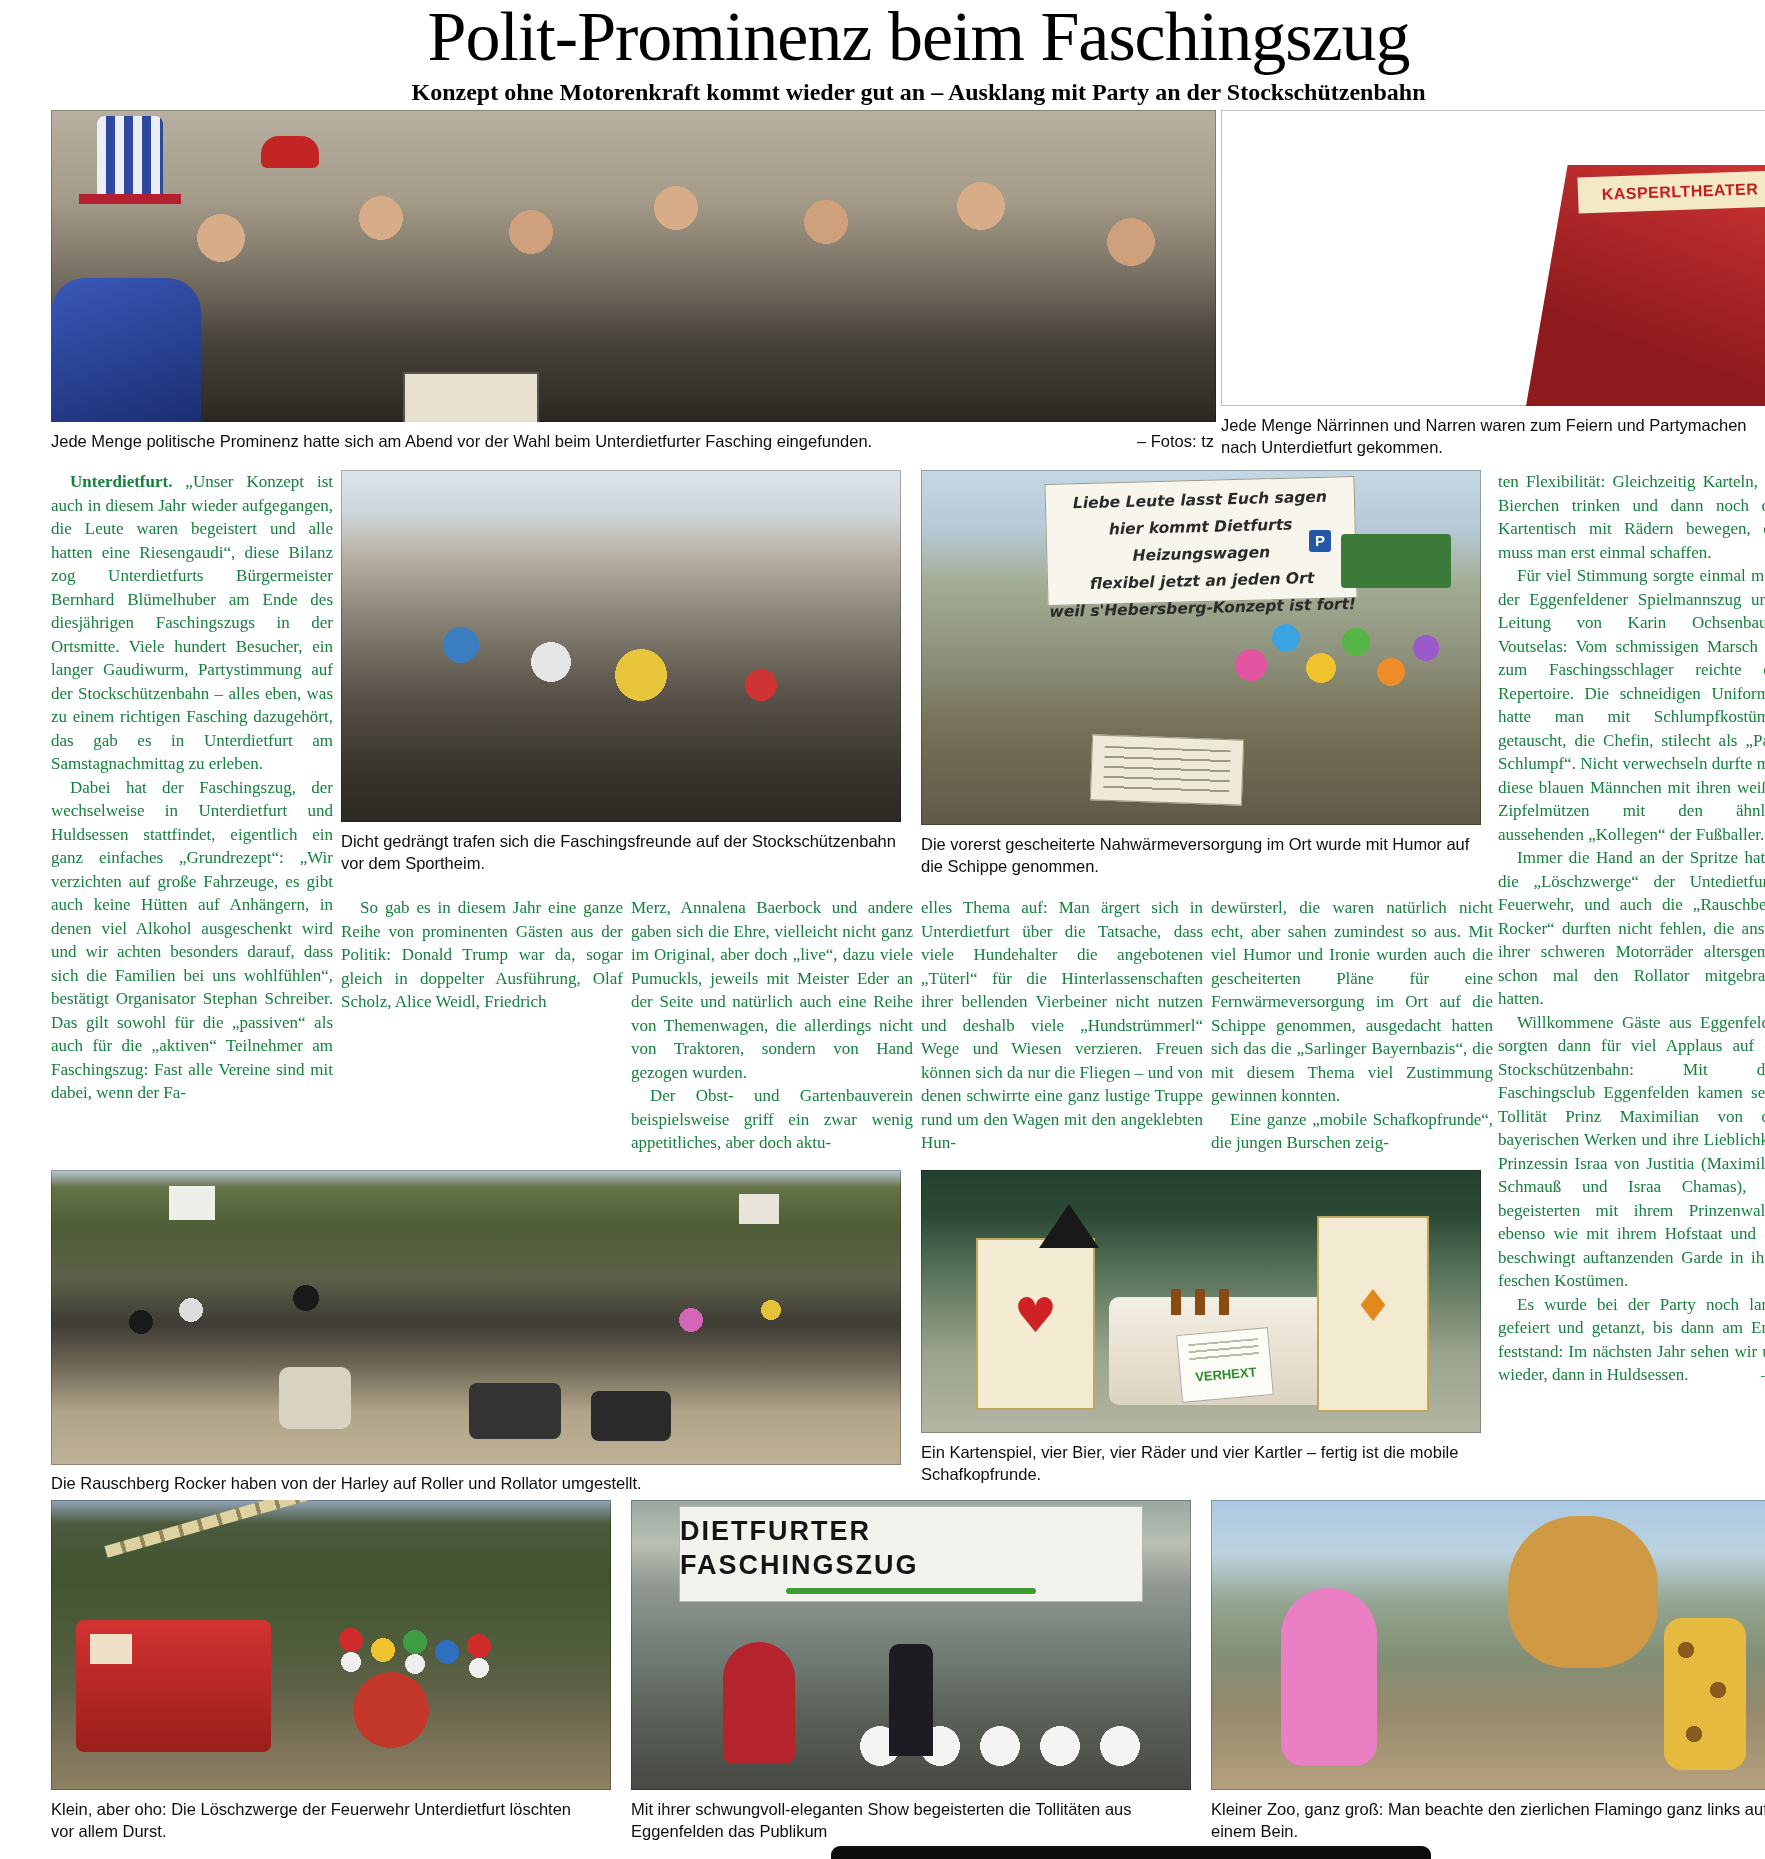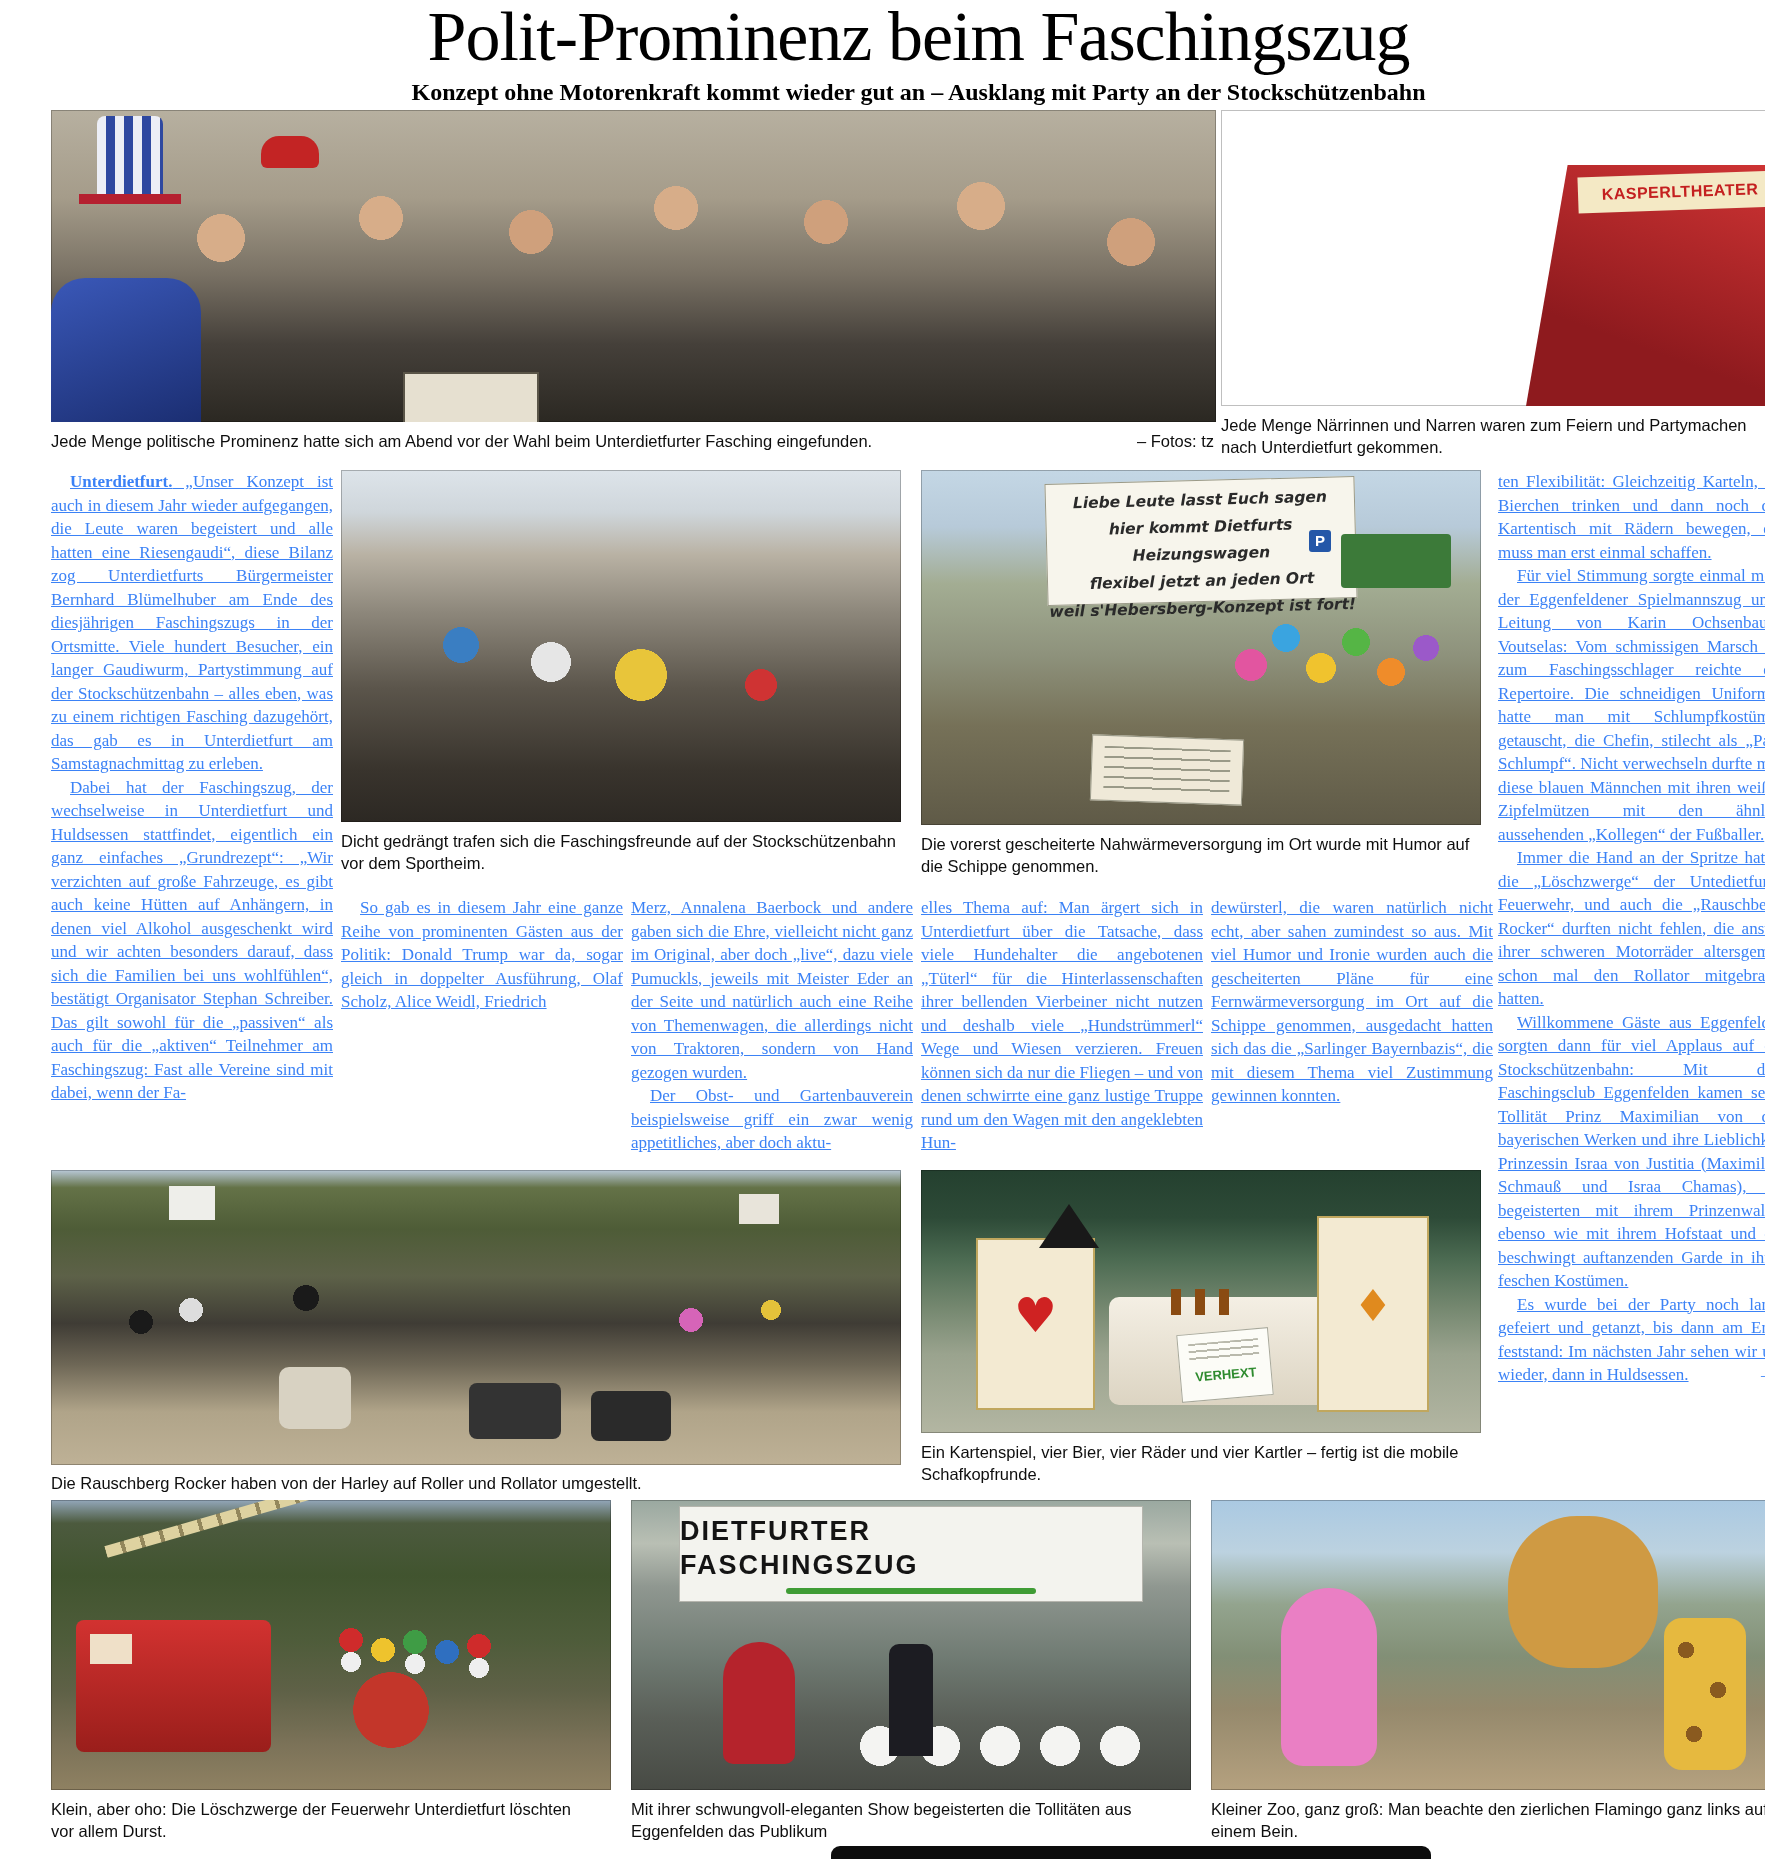--- a/index.html
+++ b/index.html
@@ -10,22 +10,22 @@
   .subtitle{position:absolute;left:0;top:78px;width:100%;margin:0;text-align:center;
          font:700 24px/1.2 "Liberation Serif",serif;color:#000;}
 
   .photo{position:absolute;overflow:hidden;box-shadow:inset 0 0 0 1px rgba(0,0,0,.25);}
   .acc{position:absolute;display:block;}
 
   .caption{position:absolute;font:16.5px/22px "Liberation Sans",sans-serif;color:#0e0e0e;}
   .caption strong{font-weight:400;}
   .credit{position:absolute;right:2px;top:0;}
 
-  .col{position:absolute;font:17px/23.5px "Liberation Serif",serif;color:#3b82f6;
-       text-align:justify;overflow:hidden;text-decoration:underline;}
+  .col{position:absolute;font:17px/23.5px "Liberation Serif",serif;color:#15803d;
+       text-align:justify;overflow:hidden;}
   .col p{margin:0;}
   .col p.ind{text-indent:19px;}
   .dateline{font-weight:700;}
   .tz{float:right;}
 
   
   .p-politicians{left:15px;top:110px;width:1165px;height:312px;
     background:
       radial-gradient(circle 24px at 170px 128px,#d7ad89 99%,rgba(0,0,0,0)),
       radial-gradient(circle 22px at 330px 108px,#d7ad89 99%,rgba(0,0,0,0)),
@@ -237,20 +237,21 @@
   </div>
   <div class="col col-m3">
     <p>elles Thema auf: Man ärgert sich in Unterdietfurt über die Tatsache, dass viele Hundehalter die angebotenen „Tüterl“ für die Hinterlassenschaften ihrer bellenden Vierbeiner nicht nutzen und deshalb viele „Hundstrümmerl“ Wege und Wiesen verzieren. Freuen können sich da nur die Fliegen – und von denen schwirrte eine ganz lustige Truppe rund um den Wagen mit den angeklebten Hun-</p>
   </div>
   <div class="col col-m2">
     <p>Merz, Annalena Baerbock und andere gaben sich die Ehre, vielleicht nicht ganz im Original, aber doch „live“, dazu viele Pumuckls, jeweils mit Meister Eder an der Seite und natürlich auch eine Reihe von Themenwagen, die allerdings nicht von Traktoren, sondern von Hand gezogen wurden.</p>
     <p class="ind">Der Obst- und Gartenbauverein beispielsweise griff ein zwar wenig appetitliches, aber doch aktu-</p>
   </div>
   <div class="col col-m4">
     <p>dewürsterl, die waren natürlich nicht echt, aber sahen zumindest so aus. Mit viel Humor und Ironie wurden auch die gescheiterten Pläne für eine Fernwärmeversorgung im Ort auf die Schippe genommen, ausgedacht hatten sich das die „Sarlinger Bayernbazis“, die mit diesem Thema viel Zustimmung gewinnen konnten.</p>
+    <p class="ind">Eine ganze „mobile Schafkopfrunde“, die jungen Burschen zeig-</p>
   </div>
 
   <div class="col col-right">
     <p>ten Flexibilität: Gleichzeitig Karteln, ein Bierchen trinken und dann noch den Kartentisch mit Rädern bewegen, das muss man erst einmal schaffen.</p>
     <p class="ind">Für viel Stimmung sorgte einmal mehr der Eggenfeldener Spielmannszug unter Leitung von Karin Ochsenbauer-Voutselas: Vom schmissigen Marsch bis zum Faschingsschlager reichte das Repertoire. Die schneidigen Uniformen hatte man mit Schlumpfkostümen getauscht, die Chefin, stilecht als „Papa Schlumpf“. Nicht verwechseln durfte man diese blauen Männchen mit ihren weißen Zipfelmützen mit den ähnlich aussehenden „Kollegen“ der Fußballer.</p>
     <p class="ind">Immer die Hand an der Spritze hatten die „Löschzwerge“ der Untedietfurter Feuerwehr, und auch die „Rauschberg-Rocker“ durften nicht fehlen, die anstatt ihrer schweren Motorräder altersgemäß schon mal den Rollator mitgebracht hatten.</p>
     <p class="ind">Willkommene Gäste aus Eggenfelden sorgten dann für viel Applaus auf der Stockschützenbahn: Mit dem Faschingsclub Eggenfelden kamen seine Tollität Prinz Maximilian von den bayerischen Werken und ihre Lieblichkeit Prinzessin Israa von Justitia (Maximilian Schmauß und Israa Chamas), sie begeisterten mit ihrem Prinzenwalzer ebenso wie mit ihrem Hofstaat und der beschwingt auftanzenden Garde in ihren feschen Kostümen.</p>
     <p class="ind"><span>Es wurde bei der Party noch lange gefeiert und getanzt, bis dann am Ende feststand: Im nächsten Jahr sehen wir uns wieder, dann in Huldsessen.</span> <span class="tz">– tz</span></p>
   </div>
 

